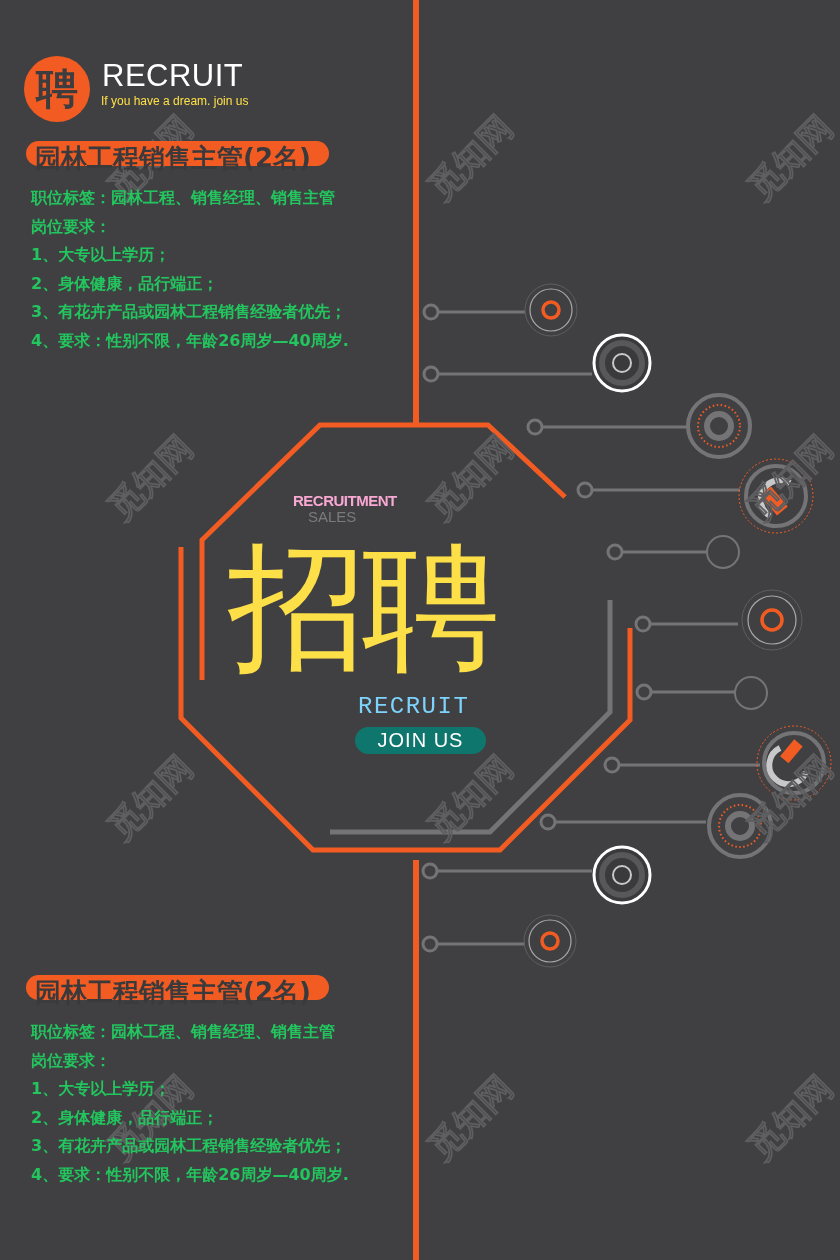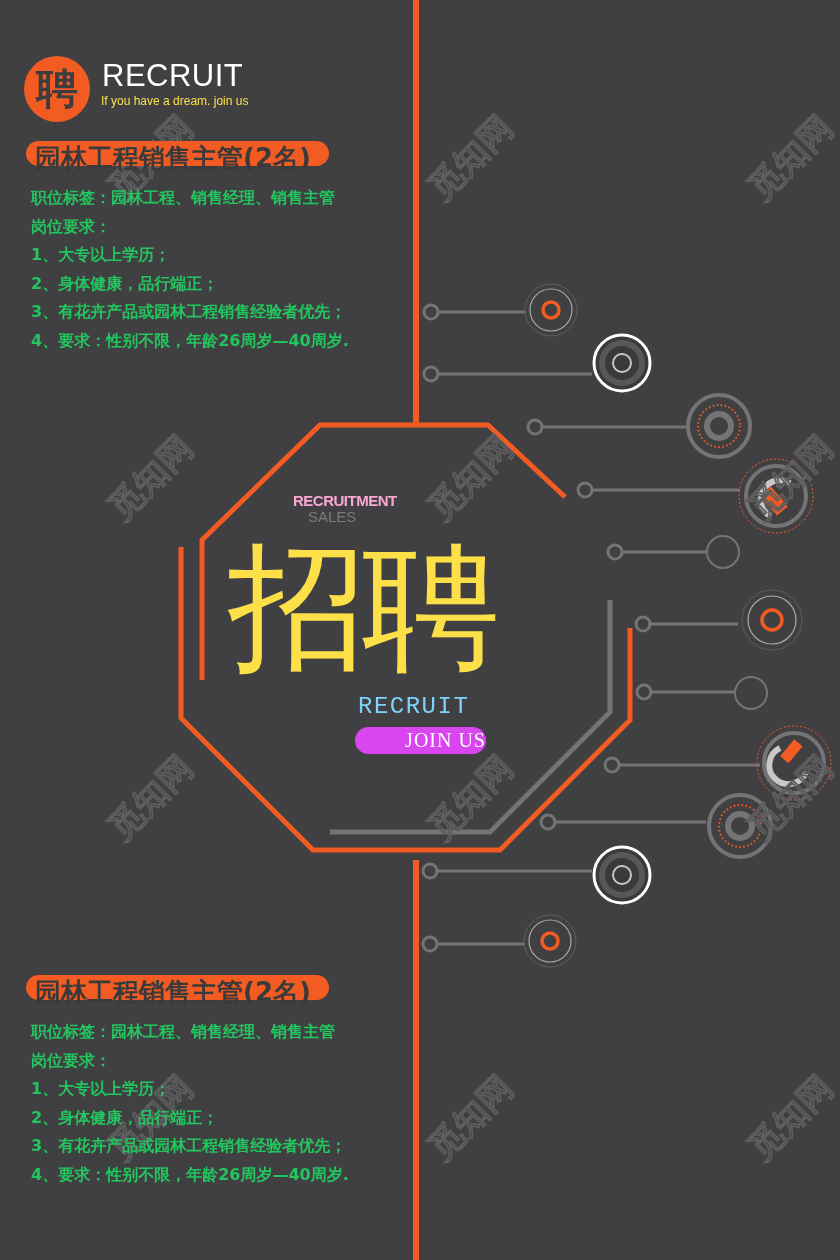--- a/index.html
+++ b/index.html
@@ -9,21 +9,21 @@
   .logo-circle { left:24px; top:56px; width:66px; height:66px; border-radius:50%; background:#f25c22; color:#3d3d3f; font-size:42px; font-weight:bold; line-height:66px; text-align:center; }
   .welcome { left:102px; top:58px; color:#ffffff; font-family:"Liberation Sans",sans-serif; font-size:31px; letter-spacing:0.5px; }
   .tagline { left:101px; top:94px; color:#fde047; font-family:"Liberation Sans",sans-serif; font-size:12px; }
   .job-pill { left:26px; height:25px; padding:0 18px 0 9px; border-radius:18px; background:#f25c22; color:#3a3a3c; font-weight:bold; font-size:26px; line-height:35px; white-space:nowrap; }
   .job-lines { left:31px; color:#22c55e; font-weight:bold; font-size:16px; line-height:28.6px; white-space:nowrap; }
   .job-lines div { height:28.6px; }
   .recruitment { left:293px; top:492px; color:#f9a8d4; font-family:"Liberation Sans",sans-serif; font-size:15px; font-weight:bold; letter-spacing:-0.5px; }
   .sales { left:308px; top:508px; color:#7b7b7d; font-family:"Liberation Sans",sans-serif; font-size:15px; }
   .big-title { left:228px; top:528px; color:#fde047; font-size:138px; font-weight:normal; letter-spacing:-4px; line-height:160px; white-space:nowrap; }
   .recruit { left:358px; top:693px; color:#7dd3fc; font-family:Liberation Mono, monospace; font-size:24px; letter-spacing:1.5px; }
-  .join-pill { left:355px; top:727px; width:131px; height:27px; border-radius:14px; background:#d946ef; color:#ffffff; font-family:Liberation Serif, serif; font-size:20px; line-height:27px; text-align:right; letter-spacing:1px; }
+  .join-pill { left:355px; top:727px; width:131px; height:27px; border-radius:14px; background:#0f766e; color:#ffffff; font-family:Liberation Sans, sans-serif; font-size:20px; line-height:27px; text-align:center; letter-spacing:1px; }
   .wm { color:transparent; -webkit-text-stroke:0.7px #5e5e60; font-size:34px; font-weight:bold; transform:rotate(-45deg); white-space:nowrap; }
 </style>
 </head>
 <body>
 
 <svg id="bg-svg" viewBox="0 0 840 1260" xmlns="http://www.w3.org/2000/svg">
 
   <line x1="416" y1="0" x2="416" y2="423" stroke="#f25c22" stroke-width="6"></line>
   <line x1="416" y1="860" x2="416" y2="1260" stroke="#f25c22" stroke-width="6"></line>
 

